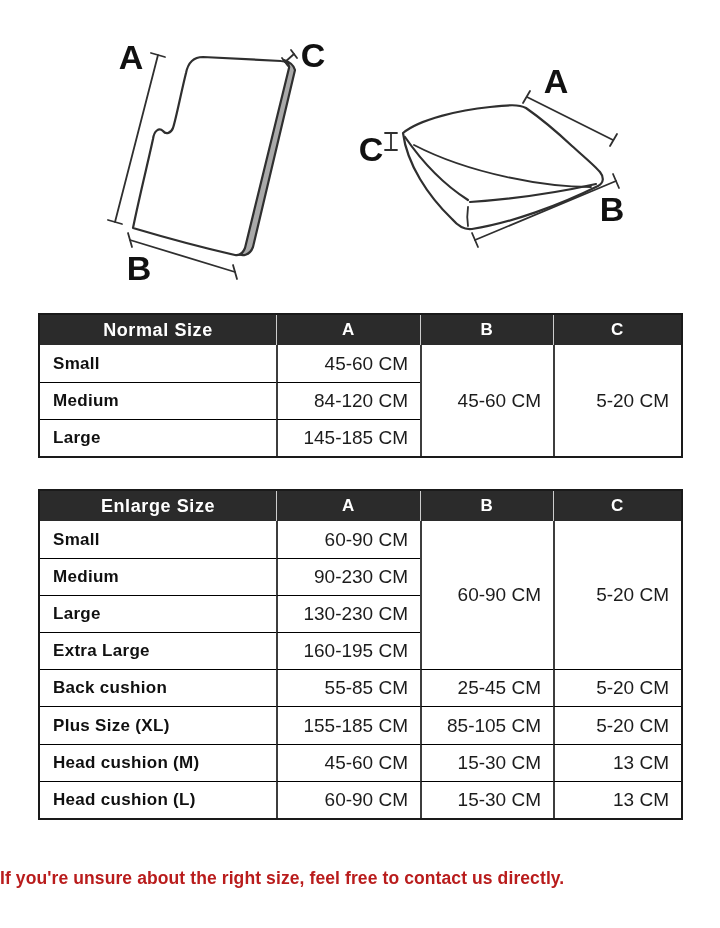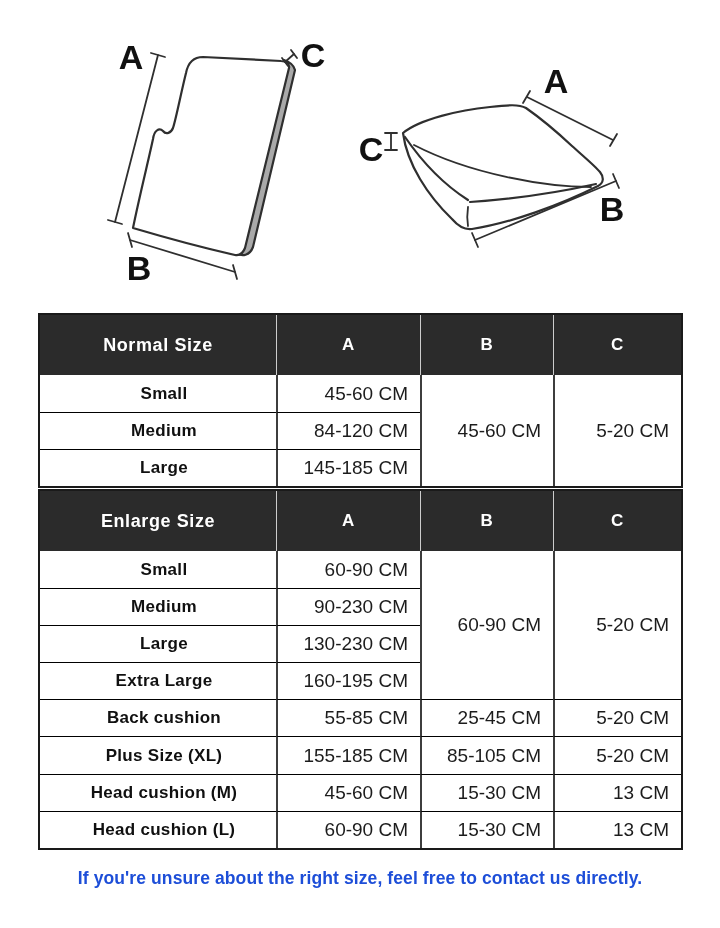--- a/index.html
+++ b/index.html
@@ -34,56 +34,55 @@
     border: 2px solid #1a1a1a;
     background: #ffffff;
   }
   .size-table th, .size-table td { box-sizing: border-box; overflow: hidden; white-space: nowrap; }
   .size-table th {
     background: #2b2b2b;
     color: #ffffff;
     font-weight: bold;
     font-size: 17px;
     letter-spacing: 0.6px;
-    height: 60px;
+    height: 30px;
     text-align: center;
     vertical-align: middle;
   }
   .size-table th.title { font-size: 18px; }
   .size-table th + th { border-left: 1px solid #cccccc; }
   .size-table td {
     background: #ffffff;
     font-size: 19px;
     color: #1c1c1c;
     vertical-align: middle;
   }
   .size-table td.label {
     font-weight: bold;
     font-size: 17px;
     color: #101010;
     letter-spacing: 0.3px;
-    text-align: center;
+    text-align: left;
     padding-left: 13px;
   }
   .size-table td.val { text-align: right; padding-right: 12px; }
   .size-table td.vb { border-left: 2px solid #3d3d3d; }
   .size-table tbody td { border-top: 1px solid #000000; }
   .size-table tbody tr:first-child td { border-top: none; }
   table.t1 { top: 313px; }
   table.t1 td { height: 37px; }
   table.t2 { top: 489px; }
   table.t2 td { height: 37.1px; }
 
   
   .footer-note {
     position: absolute;
     top: 868px; left: 0;
     width: 720px;
-    text-align: center;
-    color: #1d4ed8;
+    color: #b91c1c;
     font-weight: bold;
     font-size: 17.5px;
     letter-spacing: 0.1px;
   }
 </style>
 </head>
 <body>
 
 <div class="page">
 

